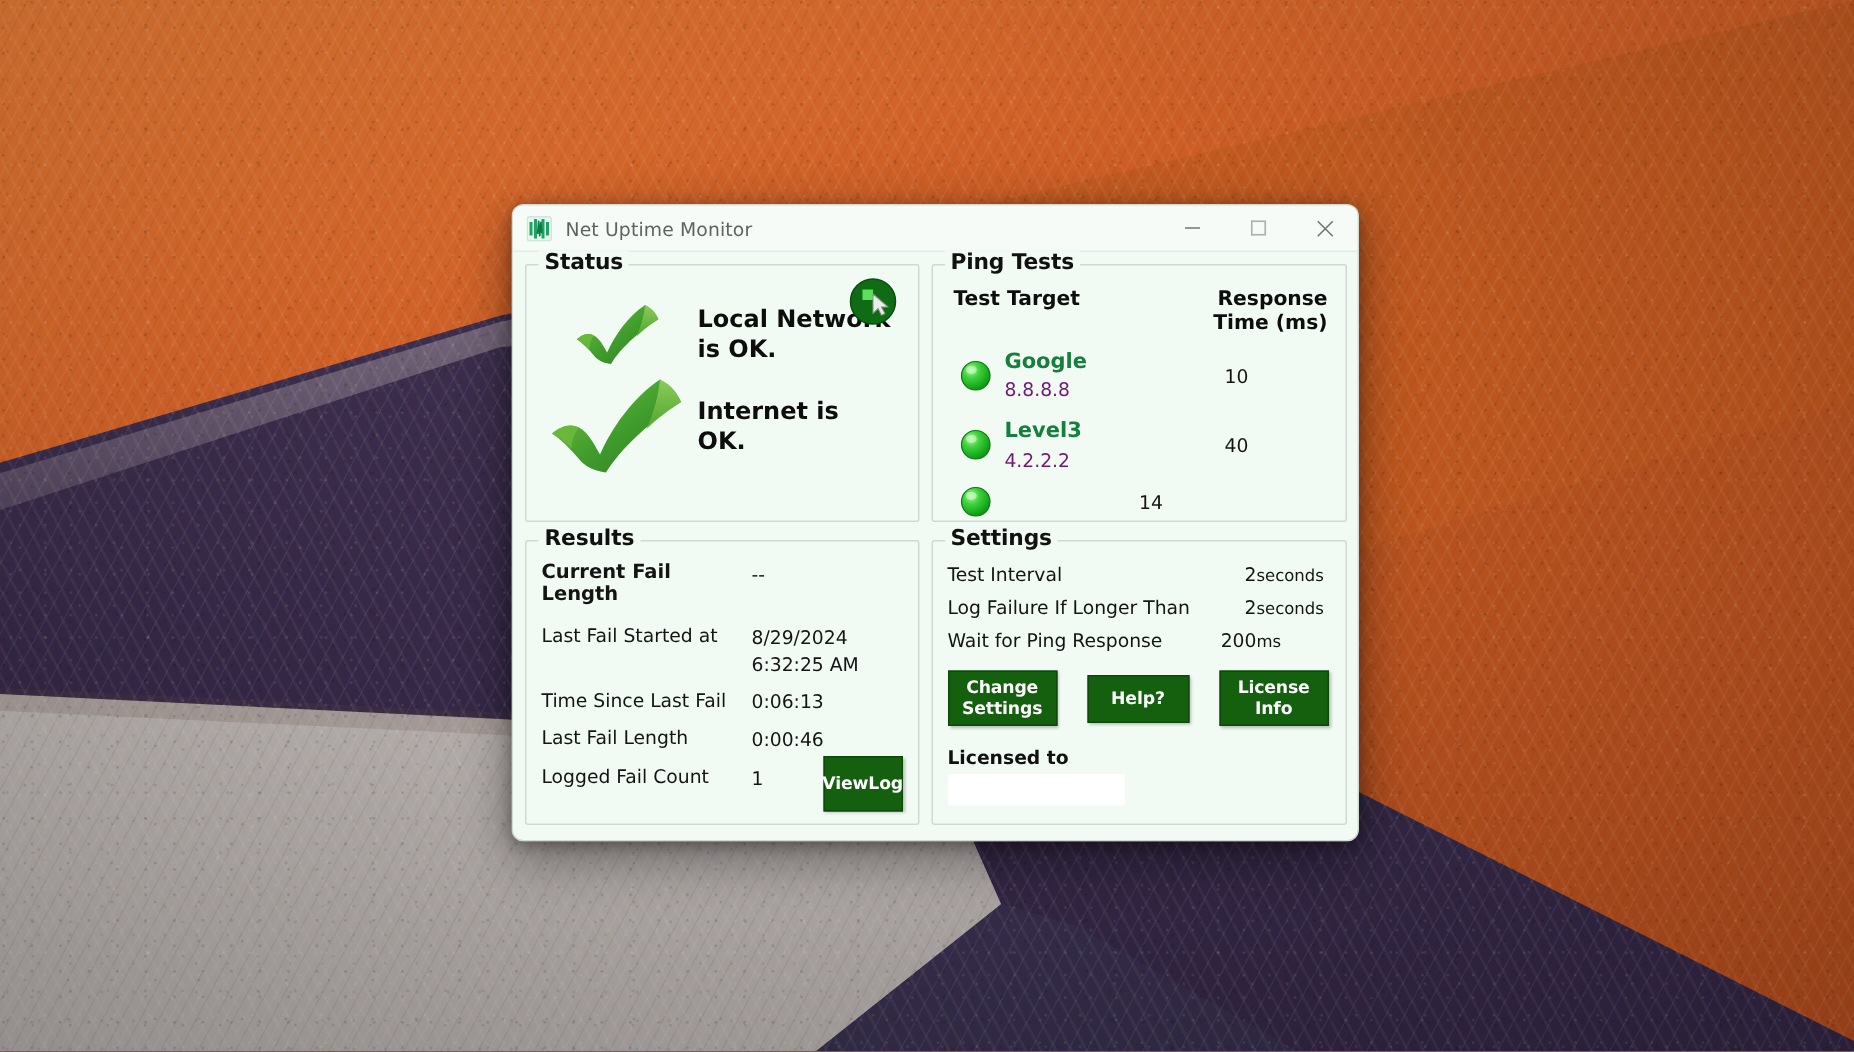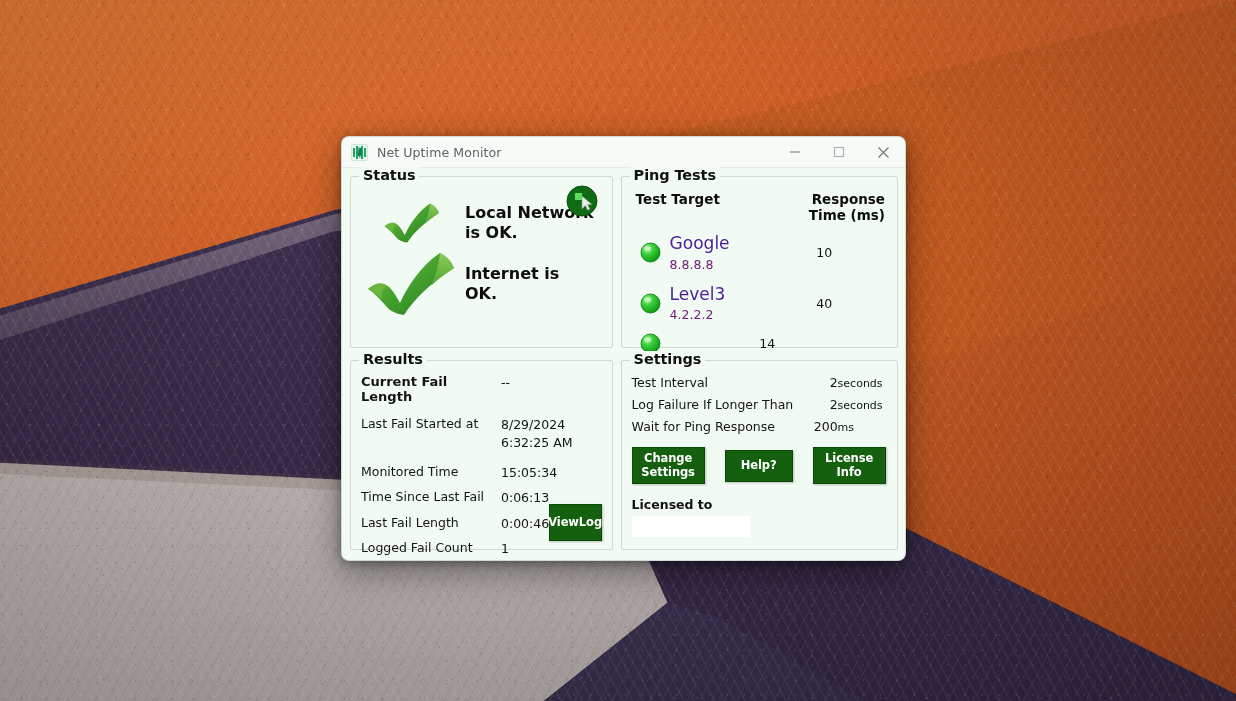--- a/index.html
+++ b/index.html
@@ -174,21 +174,21 @@
   .ping-head {
     display:flex; align-items:baseline;
     font-size:13.5px; font-weight:bold; color:#0d0d0d;
     margin-top:2px;
   }
   .ping-head .th-target { width:152px; padding-left:4px; }
   .ping-head .th-resp   { flex:1; text-align:right; padding-right:2px;}
   .ping-row { display:flex; align-items:center; margin-top:8px; }
   .ping-led { width:38px; flex:0 0 auto; display:flex; justify-content:center; }
   .ping-names { width:114px; flex:0 0 auto; }
-  .ping-names .nm { font-size:17px; color:#4c1d95; line-height:1.45; }
+  .ping-names .nm { font-size:14px; color:#15803d; line-height:1.45;font-weight:bold; }
   .ping-names .ip { font-size:12.5px; color:#701a75; line-height:1.45; }
   .ping-val { flex:1; text-align:center; font-size:12.5px; color:#141414; padding-right:22px;}
 
   
   .res-row { display:flex; align-items:flex-start; }
   .res-label { width:140px; flex:0 0 auto; font-size:12.5px; color:#141414; }
   .res-label.bold { font-weight:bold; font-size:13px; }
   .res-val { font-size:12.5px; color:#141414; line-height:1.45; }
   .r1 { margin-top:1px; }
   .r2 { margin-top:12px; }
@@ -440,24 +440,20 @@
         </div>
 
         <div class="res-row r2">
           <span class="res-label">Last Fail Started at</span>
           <span class="res-val">
             <div>8/29/2024</div>
             <div>6:32:25 AM</div>
           </span>
         </div>
 
-        <div class="res-row r3">
-          <span class="res-label">Monitored Time</span>
-          <span class="res-val">15:05:34</span>
-        </div>
 
         <div class="res-row r4">
           <span class="res-label">Time Since Last Fail</span>
           <span class="res-val">0:06:13</span>
         </div>
 
         <div class="res-row r5">
           <span class="res-label">Last Fail Length</span>
           <span class="res-val">0:00:46</span>
         </div>

